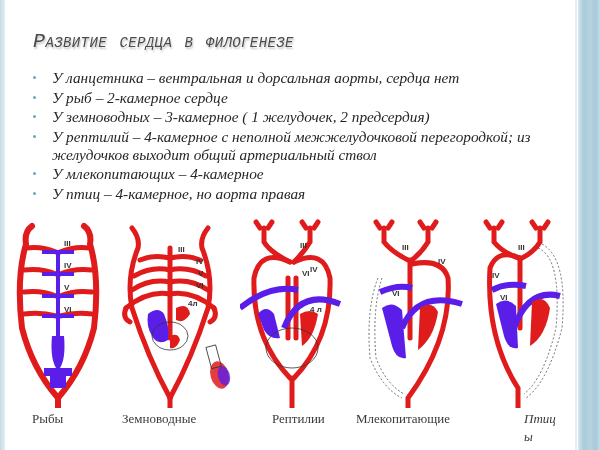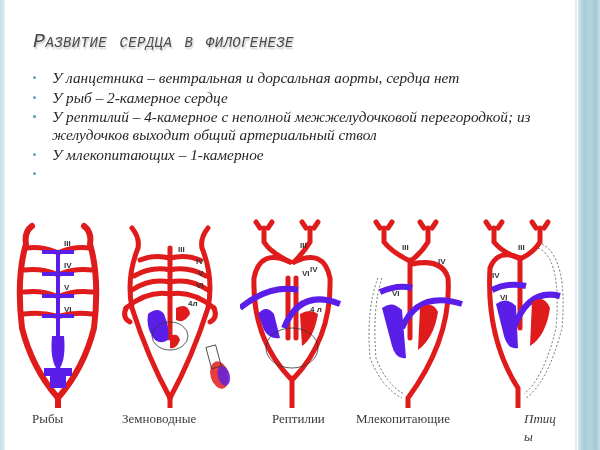--- a/index.html
+++ b/index.html
@@ -55,24 +55,24 @@
 
 <div class="left-border"></div>
 <div class="right-thin"></div>
 <div class="right-border"></div>
 
 <div class="title">Развитие сердца в филогенезе</div>
 
 <ul class="bullets">
   <li><span class="bullet-dot"></span><span>У ланцетника – вентральная и дорсальная аорты, сердца нет</span></li>
   <li><span class="bullet-dot"></span><span>У рыб – 2-камерное сердце</span></li>
-  <li><span class="bullet-dot"></span></li>
+  <li><span class="bullet-dot"></span><span>У земноводных – 3-камерное ( 1 желудочек, 2 предсердия)</span></li>
   <li><span class="bullet-dot"></span><span>У рептилий – 4-камерное с неполной межжелудочковой перегородкой; из желудочков выходит общий артериальный ствол</span></li>
-  <li><span class="bullet-dot"></span><span>У млекопитающих – 1-камерное</span></li>
-  <li><span class="bullet-dot"></span></li>
+  <li><span class="bullet-dot"></span><span>У млекопитающих – 4-камерное</span></li>
+  <li><span class="bullet-dot"></span><span>У птиц – 4-камерное, но аорта правая</span></li>
 </ul>
 
 <svg class="diagram" style="left:12px; width:92px;" viewBox="0 0 92 190">
   <g fill="none" stroke="#e01b1b" stroke-linecap="round">
     <path d="M20 8 Q12 14 14 26 Q4 60 10 110 Q20 150 46 180" stroke-width="6"></path>
     <path d="M72 8 Q80 14 78 26 Q88 60 82 110 Q72 150 46 180" stroke-width="6"></path>
     <path d="M46 178 L46 190" stroke-width="6"></path>
     <path d="M14 30 Q30 28 44 34" stroke-width="5"></path>
     <path d="M78 30 Q62 28 48 34" stroke-width="5"></path>
     <path d="M12 52 Q30 50 44 56" stroke-width="5"></path>

